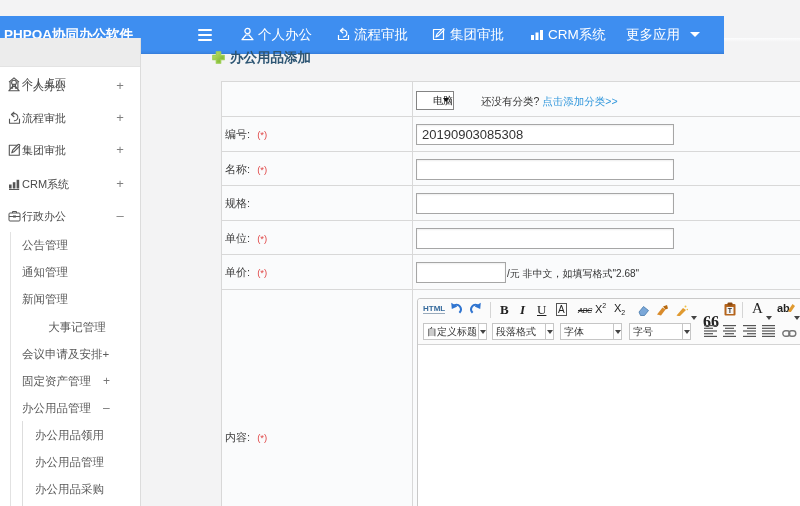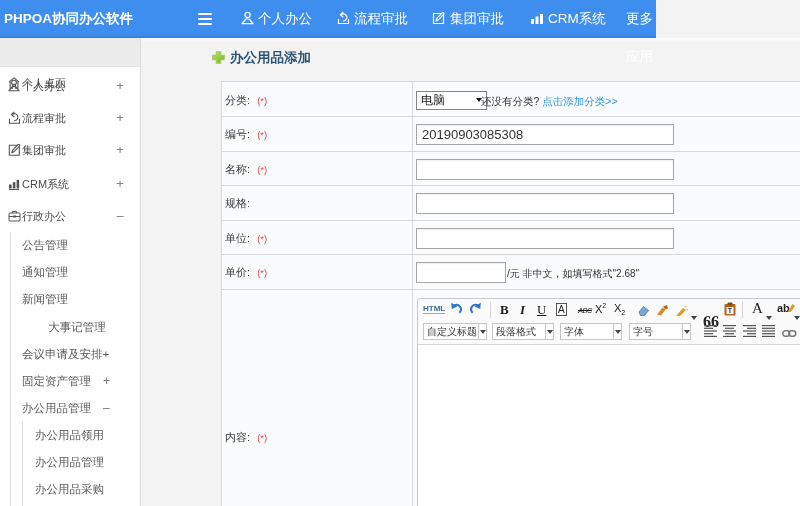--- a/index.html
+++ b/index.html
@@ -1,20 +1,20 @@
 <!DOCTYPE html>
 <html><head>
 <meta charset="utf-8">
 <style>
 * { margin:0; padding:0; box-sizing:border-box; }
 html,body { width:800px; height:506px; overflow:hidden; }
 body { font-family:"Liberation Sans", sans-serif; background:#f3f3f4; position:relative; }
 
 
-#topbar { position:absolute; left:0; top:0; width:656px; height:38px; background:linear-gradient(#3e8ef0 0 34px, #3a85e4 37px, #3379d6 38px); }
+#topbar { position:absolute; left:0; top:16px; width:724px; height:38px; background:linear-gradient(#3e8ef0 0 34px, #3a85e4 37px, #3379d6 38px); }
 #logo { position:absolute; left:4px; top:0; height:38px; line-height:38px; color:#fff; font-size:13.5px; font-weight:bold; }
 #burger { position:absolute; left:198px; top:13px; width:14px; height:12px; }
 #burger div { height:2.4px; background:#fff; margin-bottom:2.4px; border-radius:1px; }
 .navitem { position:absolute; top:0; height:38px; line-height:38px; color:#fff; font-size:13.5px; }
 .navitem svg { vertical-align:-2px; margin-right:4px; }
 #caret { display:inline-block; margin-left:10px; width:0; height:0; border-left:5px solid transparent; border-right:5px solid transparent; border-top:5.5px solid #fff; vertical-align:2px; }
 
 
 #sidebar { position:absolute; left:0; top:38px; width:141px; height:468px; background:#fff; border-right:1px solid #dcdcdc; }
 #sel { position:absolute; left:0; top:0; width:140px; height:29px; background:#ececec; border-bottom:1px solid #e3e3e3; }
@@ -31,21 +31,21 @@
 
 #title { position:absolute; left:230px; top:49px; font-size:13.5px; font-weight:bold; color:#2d5573; }
 #plus { position:absolute; left:211px; top:50px; }
 
 #ftable { position:absolute; left:221px; top:81px; width:720px; height:520px; background:#fafbfc; border:1px solid #d8d8d8; }
 .hline { position:absolute; left:0; width:720px; height:1px; background:#d8d8d8; }
 #vline { position:absolute; left:190px; top:0; width:1px; height:520px; background:#d8d8d8; }
 .lab { position:absolute; left:3px; width:180px; font-size:11px; color:#3d3d3d; }
 .lab b { color:#e04848; font-weight:normal; font-size:9.5px; margin-left:4px; }
 .inp { position:absolute; left:194px; height:21px; background:#fff; border:1px solid #a6a6a6; font-size:13px; color:#333; padding:0 0 0 5px; line-height:19px; box-shadow:inset 0 1px 2px rgba(0,0,0,0.07); }
-#selbox { position:absolute; left:194px; top:9px; width:71px; height:19px; background:#fff; border:1px solid #848484; font-size:12px; color:#222; line-height:17px; padding-left:4px; }
+#selbox { position:absolute; left:194px; top:9px; width:38px; height:19px; background:#fff; border:1px solid #848484; font-size:10px; color:#222; line-height:17px; padding-left:4px;text-align:right; }
 #selbox i { position:absolute; right:4px; top:6px; width:0; height:0; border-left:3.5px solid transparent; border-right:3.5px solid transparent; border-top:4.5px solid #111; }
 .fieldtx { position:absolute; font-size:10.5px; color:#333; }
 .blue { color:#3398dc; }
 
 
 #editor { position:absolute; left:195px; top:216px; width:560px; height:360px; border:1px solid #c9c9c9; border-radius:3px; background:#fff; }
 #toolbar { position:relative; height:46px; background:#fbfbfb; border-bottom:1px solid #d4d4d4; border-radius:3px 3px 0 0; }
 .tb { position:absolute; font-size:13px; color:#222; }
 .combo { position:absolute; top:24px; height:17px; background:#fff; border:1px solid #c6c6c6; font-size:10px; color:#333; line-height:15px; padding-left:3px; white-space:nowrap; overflow:hidden; }
 .combo .dd { position:absolute; right:0; top:0; width:8px; height:15px; border-left:1px solid #c6c6c6; background:#fff; }
@@ -169,21 +169,20 @@
 
 <div id="ftable">
   <div id="vline"></div>
   <div class="hline" style="top:34px;"></div>
   <div class="hline" style="top:69px;"></div>
   <div class="hline" style="top:103px;"></div>
   <div class="hline" style="top:138px;"></div>
   <div class="hline" style="top:172px;"></div>
   <div class="hline" style="top:207px;"></div>
 
-  <div class="lab" style="top:11px;">分类: <b>(*)</b></div>
   <div class="lab" style="top:45px;">编号: <b>(*)</b></div>
   <div class="lab" style="top:80px;">名称: <b>(*)</b></div>
   <div class="lab" style="top:114px;">规格:</div>
   <div class="lab" style="top:149px;">单位: <b>(*)</b></div>
   <div class="lab" style="top:183px;">单价: <b>(*)</b></div>
   <div class="lab" style="top:348px;">内容: <b>(*)</b></div>
 
   <div id="selbox">电脑<i></i></div>
   <div class="fieldtx" style="left:259px; top:13px;">还没有分类? <span class="blue">点击添加分类&gt;&gt;</span></div>
 

